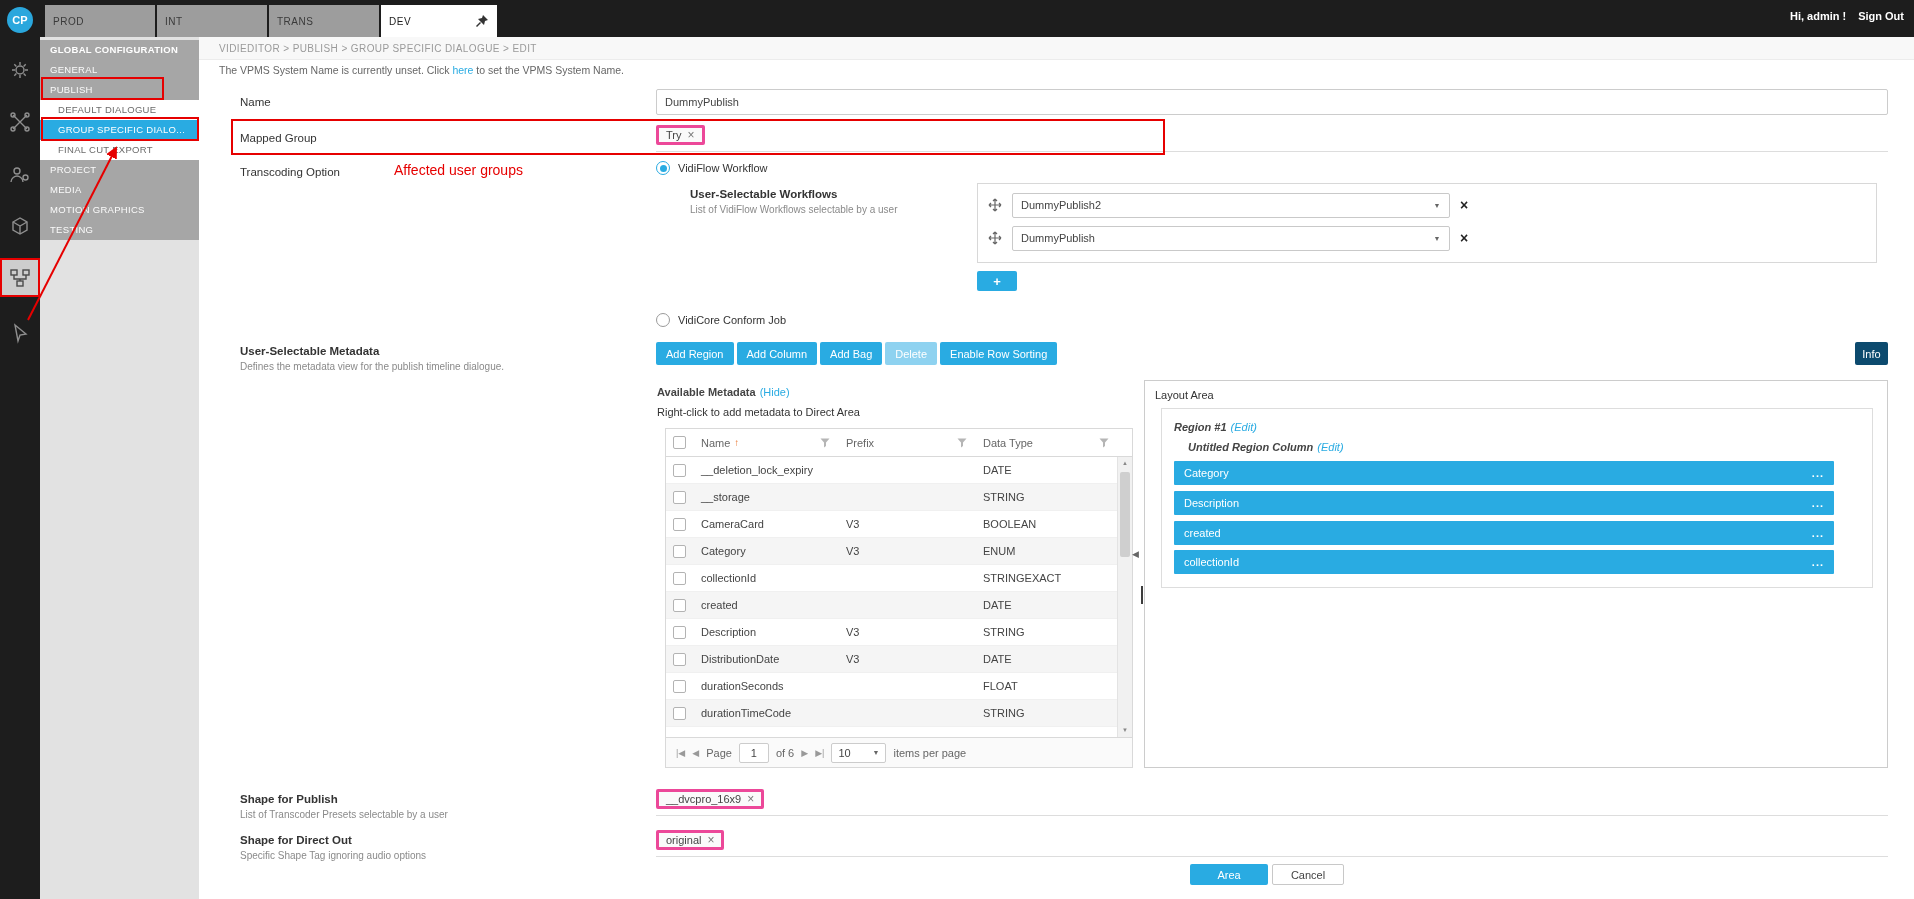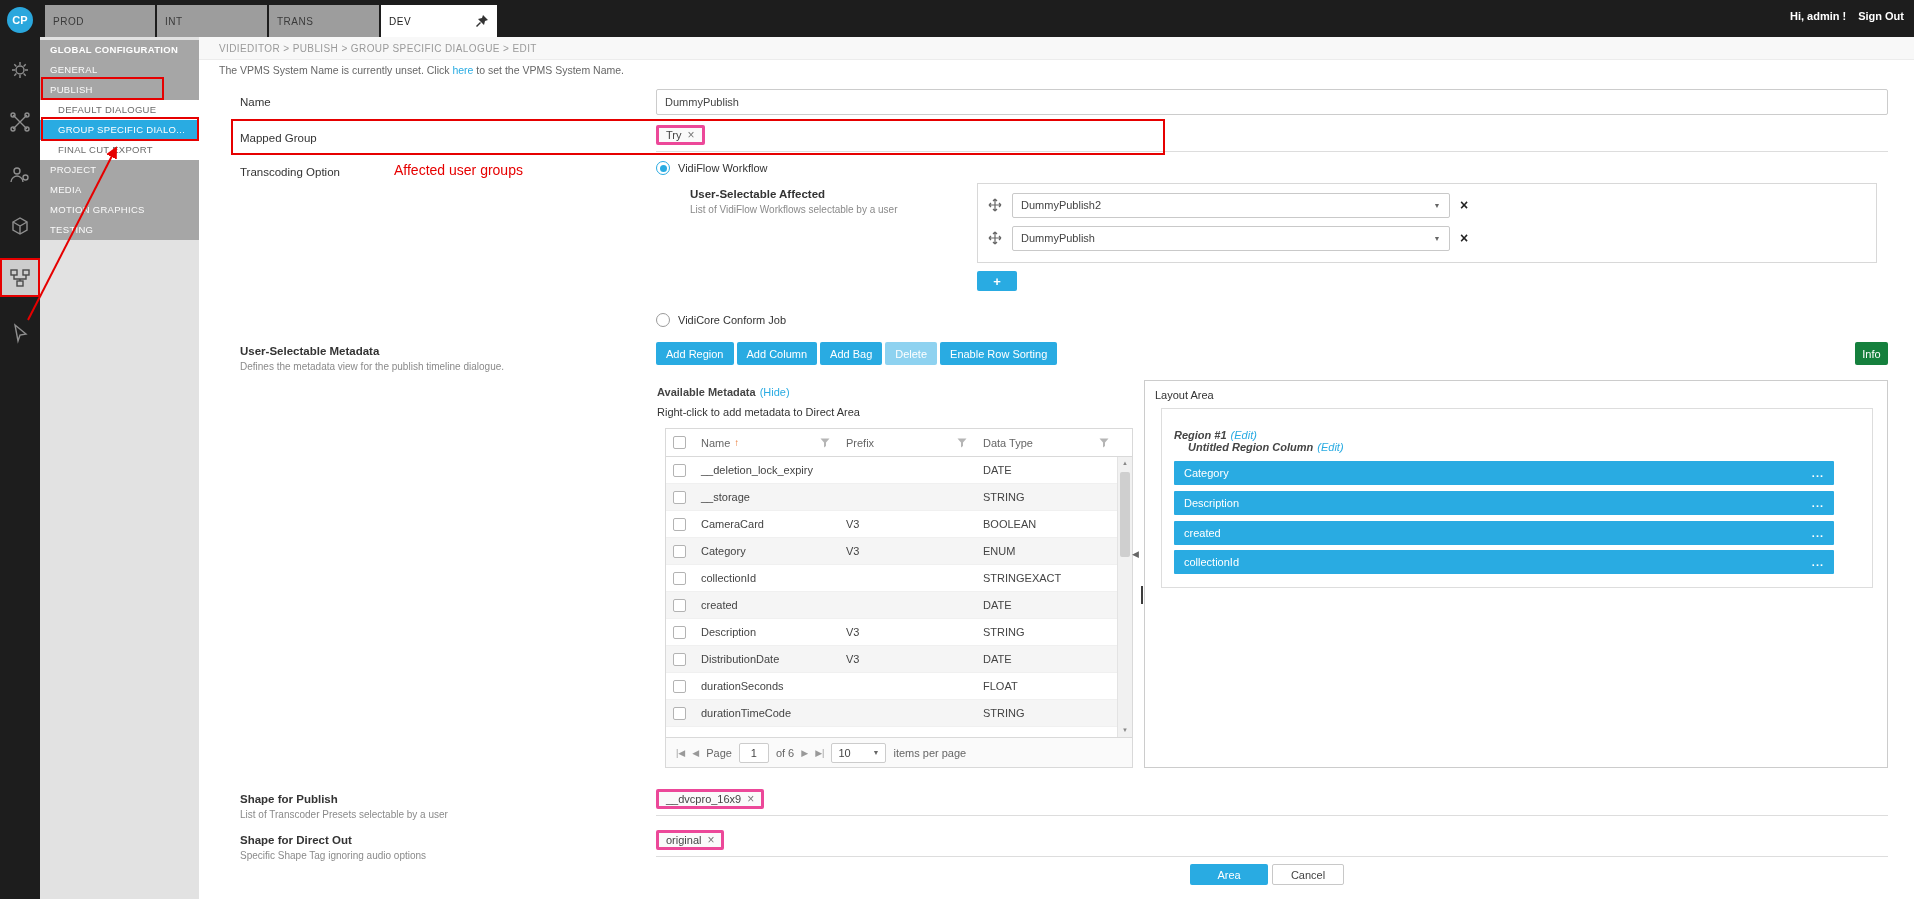--- a/index.html
+++ b/index.html
@@ -76,21 +76,21 @@
   .wf-x { font-size:14px; font-weight:bold; color:#222; cursor:pointer; }
   #add-wf { position:absolute; left:778px; top:234px; width:40px; height:20px; background:#29abe2; color:#fff; border-radius:2px;
             display:flex; align-items:center; justify-content:center; font-size:13px; font-weight:bold; cursor:pointer; }
 
   #meta-label { left:41px; top:308px; }
   #meta-sub { left:41px; top:324px; }
   .toolbar { position:absolute; left:457px; top:305px; display:flex; gap:3px; }
   .tbtn { background:#29abe2; color:#fff; font-size:11px; padding:0 10px; border-radius:2px; height:23px;
           display:flex; align-items:center; cursor:pointer; }
   .tbtn.disabled { background:#8ed2f0; }
-  #info-btn { position:absolute; left:1656px; top:305px; width:33px; height:23px; background:#15803d; color:#fff;
+  #info-btn { position:absolute; left:1656px; top:305px; width:33px; height:23px; background:#0c4a6e; color:#fff;
               font-size:11px; border-radius:2px; display:flex; align-items:center; justify-content:center; cursor:pointer; }
 
   #avail-title { position:absolute; left:458px; top:349px; font-size:11px; color:#444; font-weight:bold; }
   #avail-title .hide { color:#29abe2; font-weight:normal; margin-left:4px; cursor:pointer; }
   #avail-hint { position:absolute; left:458px; top:369px; font-size:11px; color:#333; }
 
   
   #table { position:absolute; left:466px; top:391px; width:468px; height:340px; border:1px solid #d9d9d9; background:#fff; }
   .thead { display:flex; height:28px; border-bottom:1px solid #d9d9d9; }
   .th { display:flex; align-items:center; font-size:11px; color:#666; gap:4px; padding-left:8px; position:relative; }
@@ -117,21 +117,21 @@
   .psize { width:55px; height:20px; border:1px solid #ccc; border-radius:2px; display:flex; align-items:center;
            justify-content:space-between; padding:0 6px; font-size:11px; color:#444; background:#fff; cursor:pointer; }
   .psize .caret { font-size:7px; color:#666; }
 
   
   #layout-panel { position:absolute; left:945px; top:343px; width:744px; height:388px; border:1px solid #ccc; background:#fff; }
   #layout-title { position:absolute; left:10px; top:8px; font-size:11px; color:#333; }
   #region-box { position:absolute; left:16px; top:27px; width:712px; height:180px; border:1px solid #ddd; }
   .region-line { position:absolute; font-size:11px; font-style:italic; color:#444; font-weight:bold; }
   .region-line .edit { color:#29abe2; font-weight:normal; margin-left:4px; cursor:pointer; }
-  #region-line1 { left:12px; top:20px; }
+  #region-line1 { left:12px; top:12px; }
   #region-line2 { left:26px; top:32px; }
   .lbar { position:absolute; left:12px; width:660px; height:24px; background:#29abe2; color:#fff; font-size:11px;
           display:flex; align-items:center; justify-content:space-between; padding:0 10px; border-radius:1px; cursor:grab; }
   .lbar .dots { font-weight:bold; letter-spacing:1px; cursor:pointer; }
   #lbar0 { top:52px; } #lbar1 { top:82px; } #lbar2 { top:112px; } #lbar3 { top:141px; }
   #splitter { position:absolute; left:933px; top:512px; font-size:9px; color:#666; cursor:pointer; }
   #cursor-mark { position:absolute; left:942px; top:549px; width:2px; height:18px; background:#3c3c3c; }
 
   
   #shape-pub-label { left:41px; top:756px; }
@@ -260,21 +260,21 @@
         <span class="x">×</span>
       </span>
     </div>
 
     <div class="flabel" id="transcoding-label">Transcoding Option</div>
     <div class="radio" id="radio-workflow">
       <div class="circle on"></div>
       <span class="rlabel">VidiFlow Workflow</span>
     </div>
 
-    <div class="flabel bold" id="wf-title">User-Selectable Affected</div>
+    <div class="flabel bold" id="wf-title">User-Selectable Workflows</div>
     <div class="fsub" id="wf-sub">List of VidiFlow Workflows selectable by a user</div>
 
     <div id="wf-box">
       <div class="wf-row">
         <span class="wf-handle">
           <svg width="14" height="14" viewBox="0 0 14 14">
               <path d="M7 1 L7 13 M1 7 L13 7 M7 1 L5 3 M7 1 L9 3 M7 13 L5 11 M7 13 L9 11 M1 7 L3 5 M1 7 L3 9 M13 7 L11 5 M13 7 L11 9" stroke="#666" stroke-width="1.2" fill="none"></path>
             </svg>
         </span>
         <div class="wf-select">

